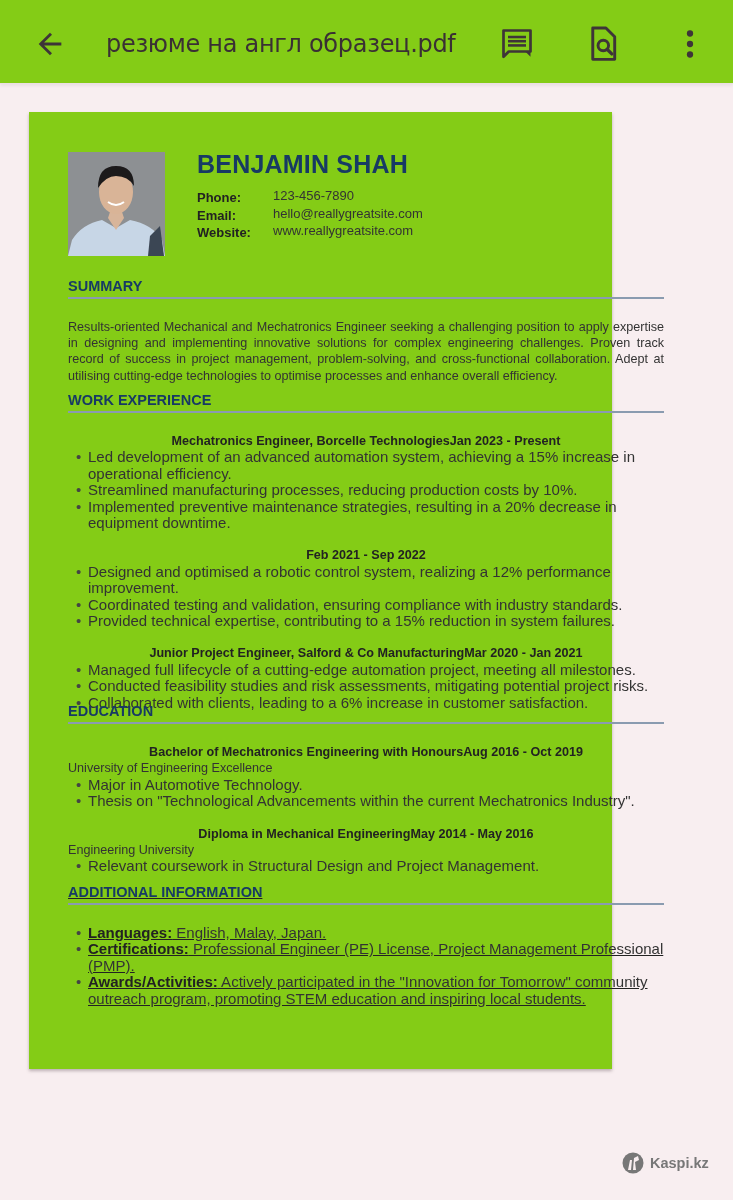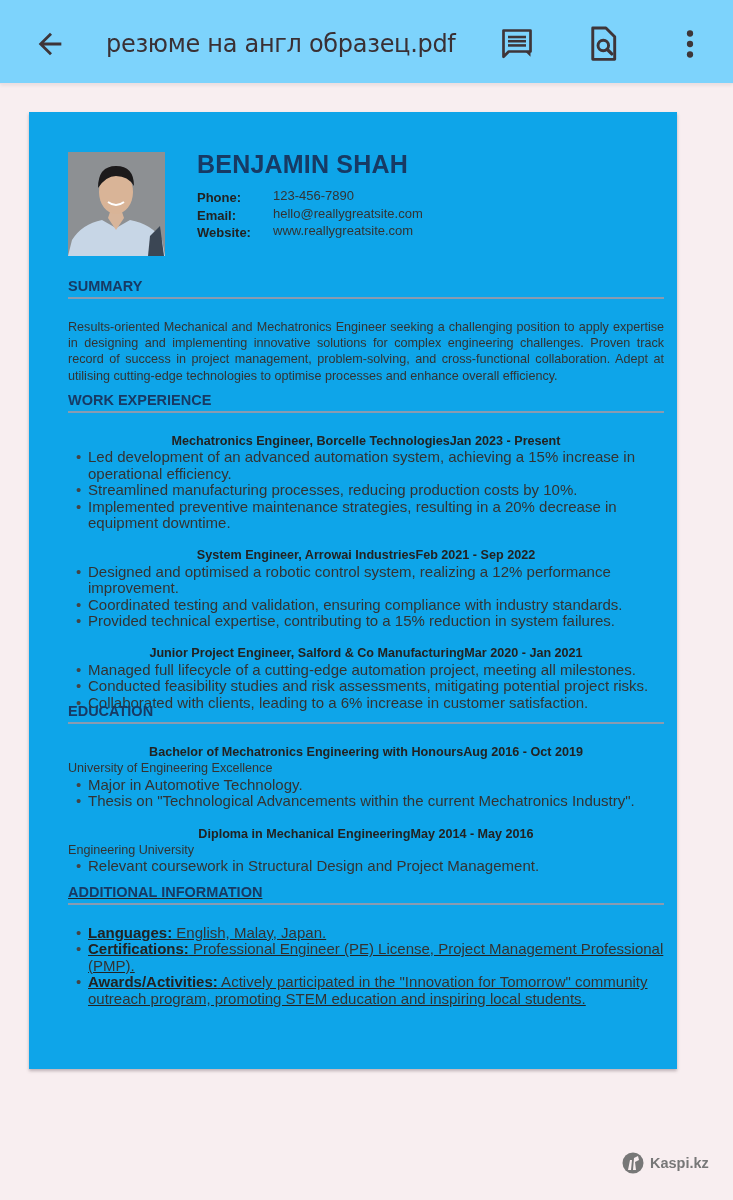--- a/index.html
+++ b/index.html
@@ -4,21 +4,21 @@
 <style>
   * { box-sizing: border-box; margin: 0; padding: 0; }
   html, body { width: 733px; height: 1200px; overflow: hidden; }
   body {
     background: #f8eef0;
     font-family: "Liberation Sans", sans-serif;
     position: relative;
   }
   .appbar {
     position: absolute; left: 0; top: 0; width: 733px; height: 84px;
-    background: #7dd3fc;
+    background: #84cc16;
     box-shadow: 0 2px 3px rgba(0,0,0,0.06);
     border-bottom: 1px solid #ecdfe2;
   }
   .appbar .back {
     position: absolute; left: 30px; top: 24px; width: 40px; height: 40px;
     display: flex; align-items: center; justify-content: center; cursor: pointer;
   }
   .appbar .title {
     position: absolute; left: 106px; top: 24px; height: 40px;
     font-family: "DejaVu Sans", sans-serif;
@@ -27,22 +27,22 @@
   }
   .appbar .icon-btn {
     position: absolute; top: 22px; width: 44px; height: 44px;
     display: flex; align-items: center; justify-content: center; cursor: pointer;
   }
   .appbar .comment-btn { left: 495px; }
   .appbar .search-doc-btn { left: 581px; }
   .appbar .more-btn { left: 668px; }
 
   .page {
-    position: absolute; left: 29px; top: 112px; width: 648px; height: 957px;
-    background: #0ea5e9;
+    position: absolute; left: 29px; top: 112px; width: 583px; height: 957px;
+    background: #84cc16;
     box-shadow: 0 2px 3px rgba(80,60,70,0.35);
     color: #222;
   }
   .photo {
     position: absolute; left: 39px; top: 40px; width: 97px; height: 104px;
     background: #8c8f92;
     overflow: hidden;
   }
   .photo svg { display: block; }
   .name {
@@ -168,21 +168,20 @@
       </div>
       <ul class="bullets">
         <li>Led development of an advanced automation system, achieving a 15% increase in operational efficiency.</li>
         <li>Streamlined manufacturing processes, reducing production costs by 10%.</li>
         <li>Implemented preventive maintenance strategies, resulting in a 20% decrease in equipment downtime.</li>
       </ul>
     </div>
 
     <div class="entry">
       <div class="entry-head">
-        <span>System Engineer, Arrowai Industries</span>
         <span>Feb 2021 - Sep 2022</span>
       </div>
       <ul class="bullets">
         <li>Designed and optimised a robotic control system, realizing a 12% performance improvement.</li>
         <li>Coordinated testing and validation, ensuring compliance with industry standards.</li>
         <li>Provided technical expertise, contributing to a 15% reduction in system failures.</li>
       </ul>
     </div>
 
     <div class="entry">

